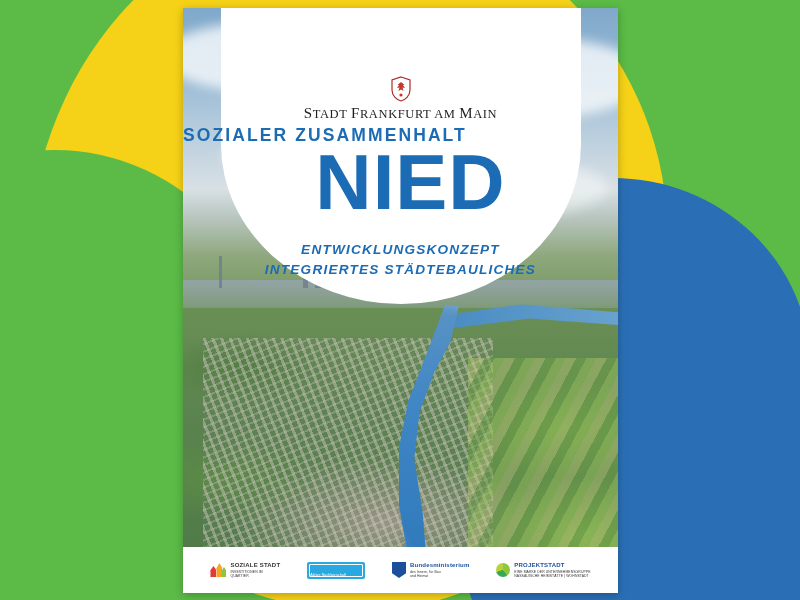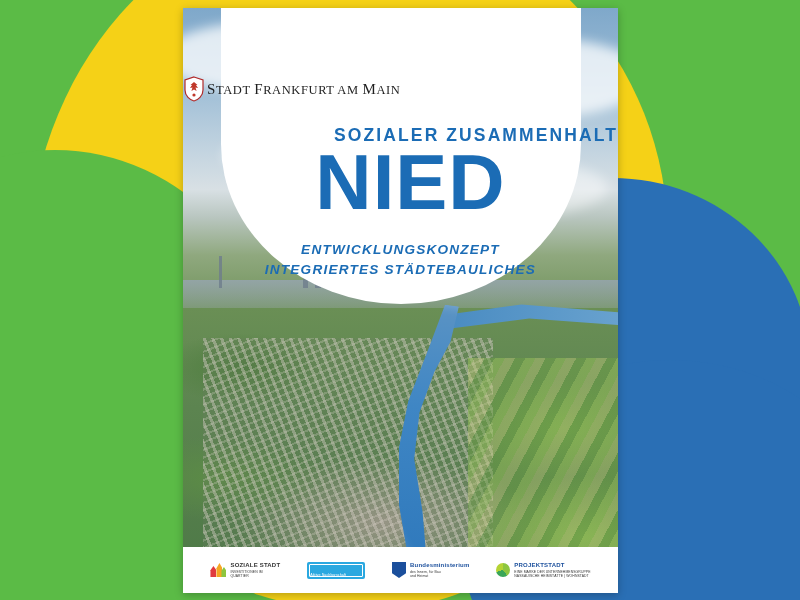--- a/index.html
+++ b/index.html
@@ -123,35 +123,35 @@
     position:absolute; left:50%; top:-52px;
     transform: translateX(-50%);
     width: 360px; height: 348px;
     background:#ffffff;
     border-radius: 0 0 50% 50% / 0 0 46% 46%;
   }
 
   
   .crest-row {
     position:absolute; left:0; right:0; top:68px;
-    display:flex; align-items:center; gap:2px;
+    display:flex; flex-direction:column; align-items:center; gap:2px;
   }
   .crest { width:22px; height:26px; }
   .city-name {
     font-family: "Liberation Serif", serif;
     font-size: 12.5px;
     letter-spacing: .6px;
     color:#1f1f1f;
     margin-top:1px;
   }
   .city-name .cap { font-size: 15px; }
 
   .kicker {
     position:absolute; left:0; right:0; top:117px;
-    text-align:right;
+    text-align:left;
     color:#1b6cb5;
     font-size:17.5px;
     font-weight:bold;
     letter-spacing:2.1px;
   }
   .bigtitle {
     position:absolute; left:0; right:0; top:134px;
     text-align:center;
     color:#1b6cb5;
     font-size:78px;

